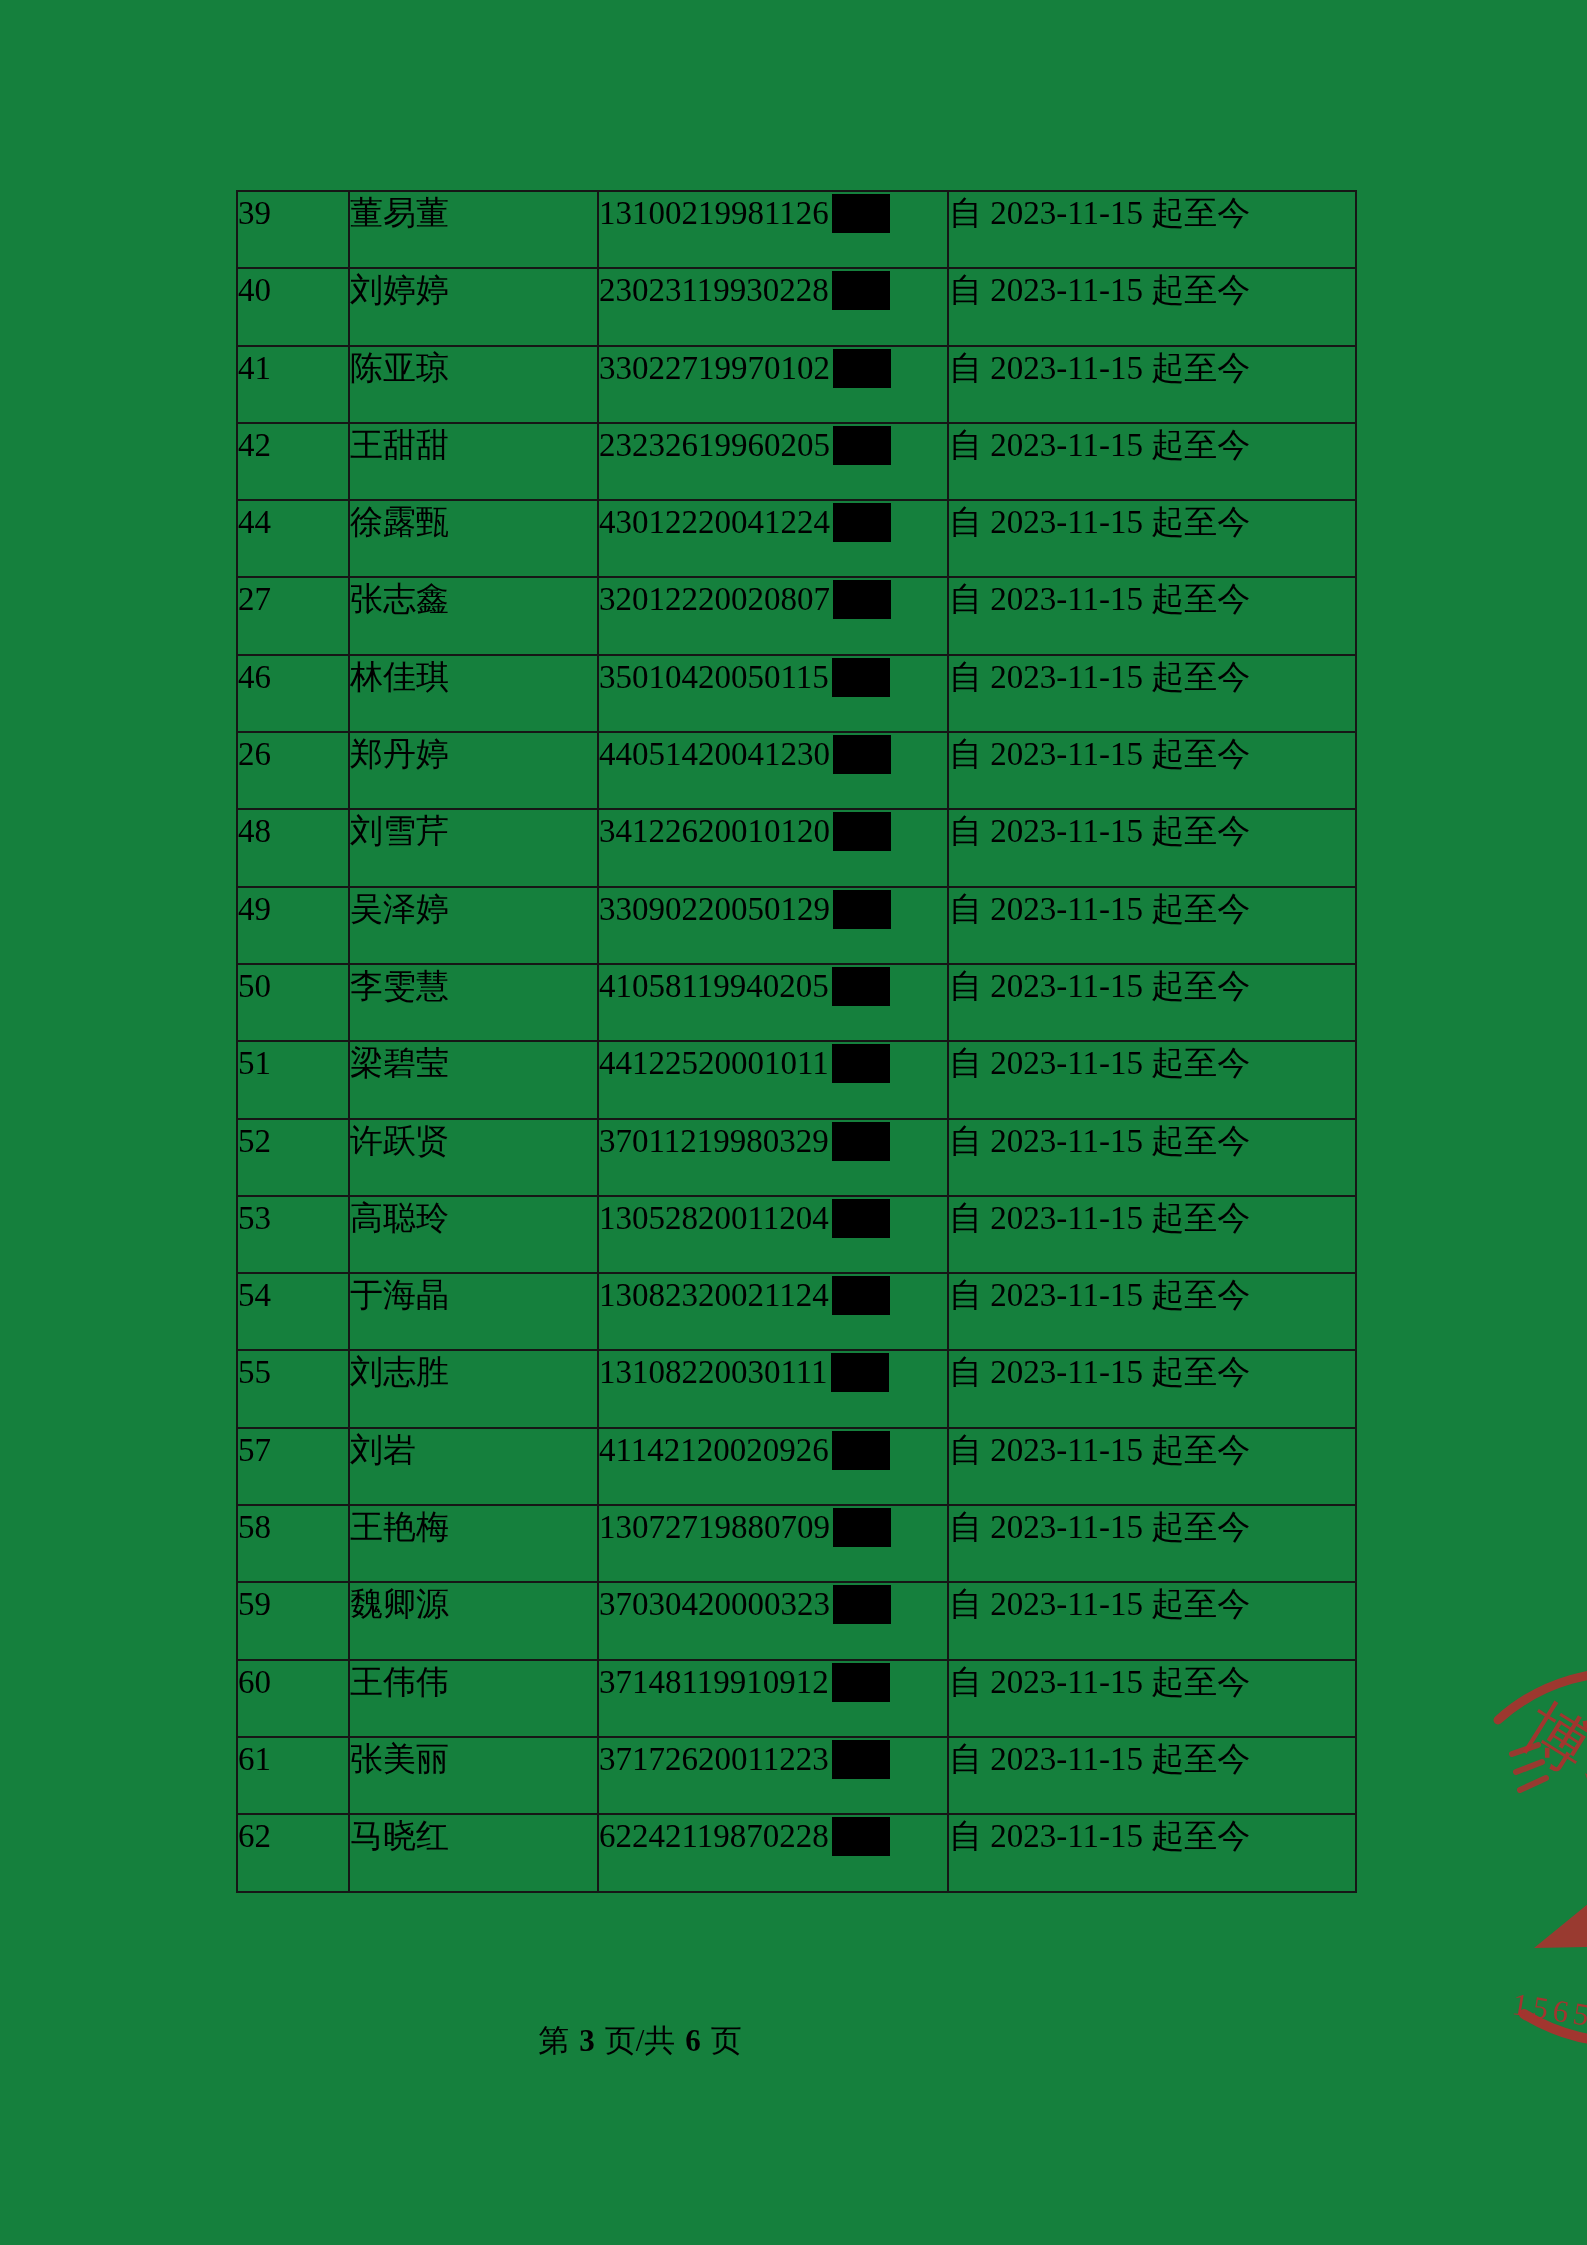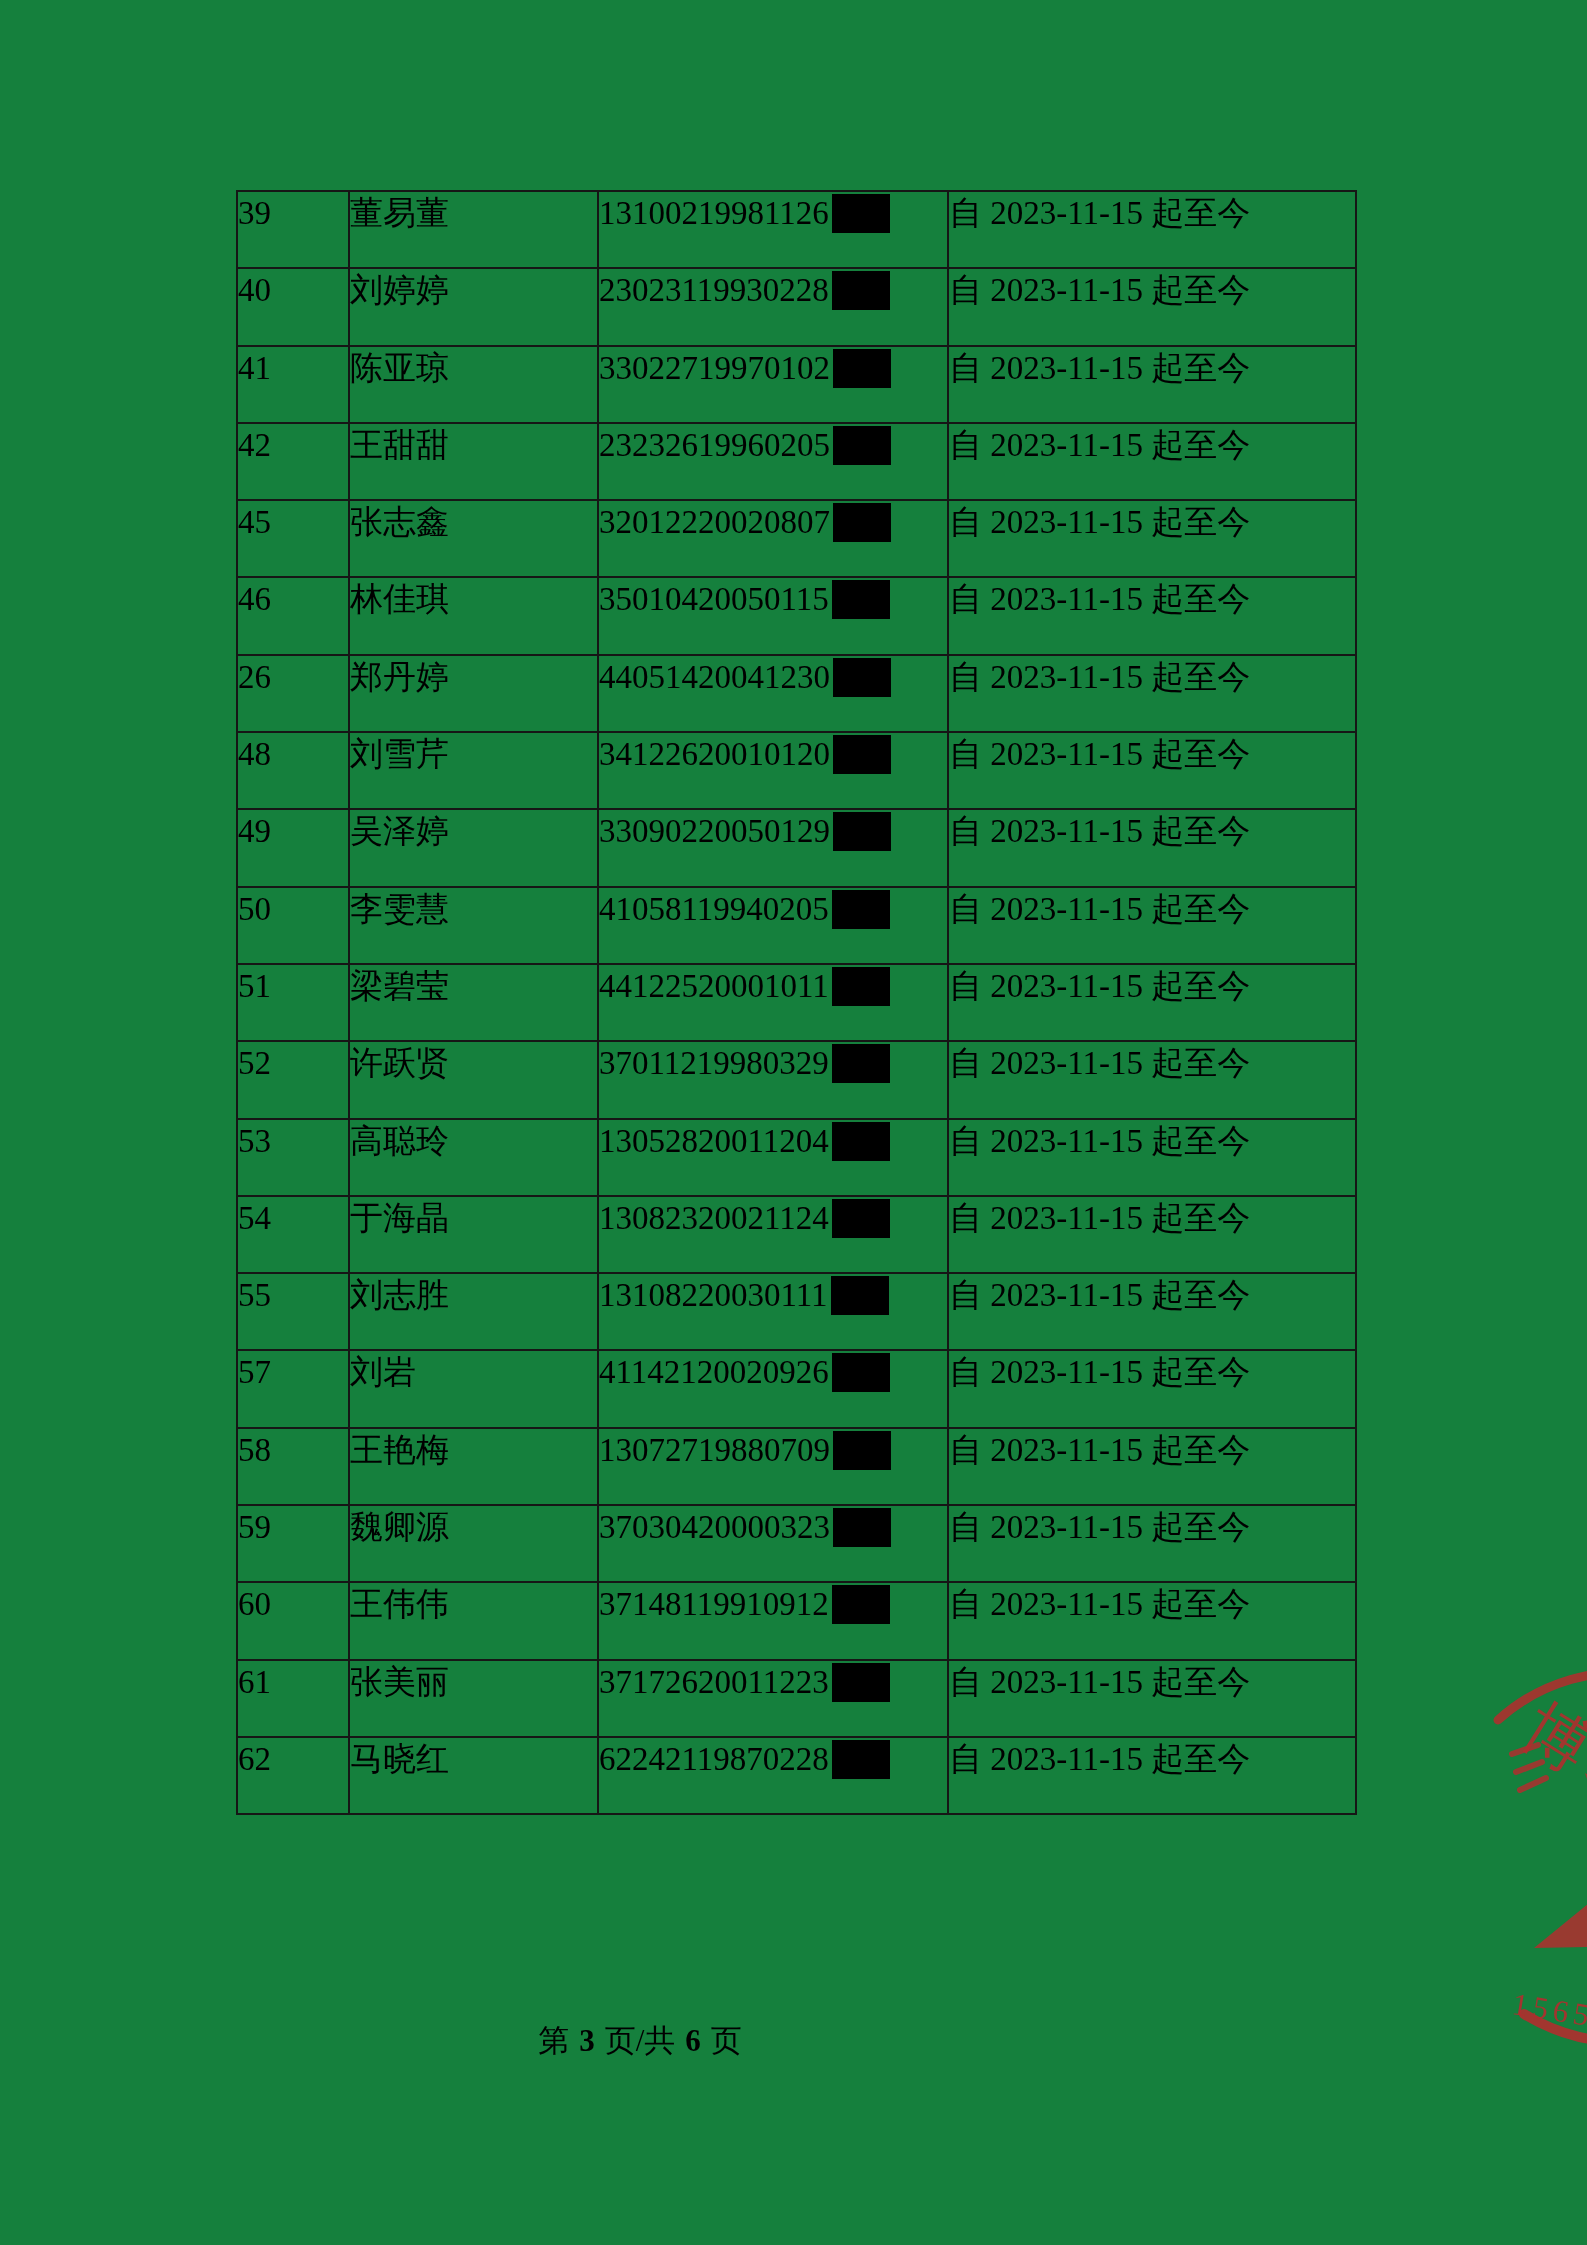--- a/index.html
+++ b/index.html
@@ -96,23 +96,31 @@
     <tr>
       <td class="c-no">42</td>
       <td class="c-name">王甜甜</td>
       <td class="c-id">
         <span class="idnum">23232619960205</span><span class="redact"></span>
       </td>
       <td class="c-date">自 2023-11-15 起至今</td>
     </tr>
 
 
-
-    <tr>
-      <td class="c-no">45</td>
+    <tr>
+      <td class="c-no">44</td>
+      <td class="c-name">徐露甄</td>
+      <td class="c-id">
+        <span class="idnum">43012220041224</span><span class="redact"></span>
+      </td>
+      <td class="c-date">自 2023-11-15 起至今</td>
+    </tr>
+
+    <tr>
+      <td class="c-no">27</td>
       <td class="c-name">张志鑫</td>
       <td class="c-id">
         <span class="idnum">32012220020807</span><span class="redact"></span>
       </td>
       <td class="c-date">自 2023-11-15 起至今</td>
     </tr>
 
     <tr>
       <td class="c-no">46</td>
       <td class="c-name">林佳琪</td>

